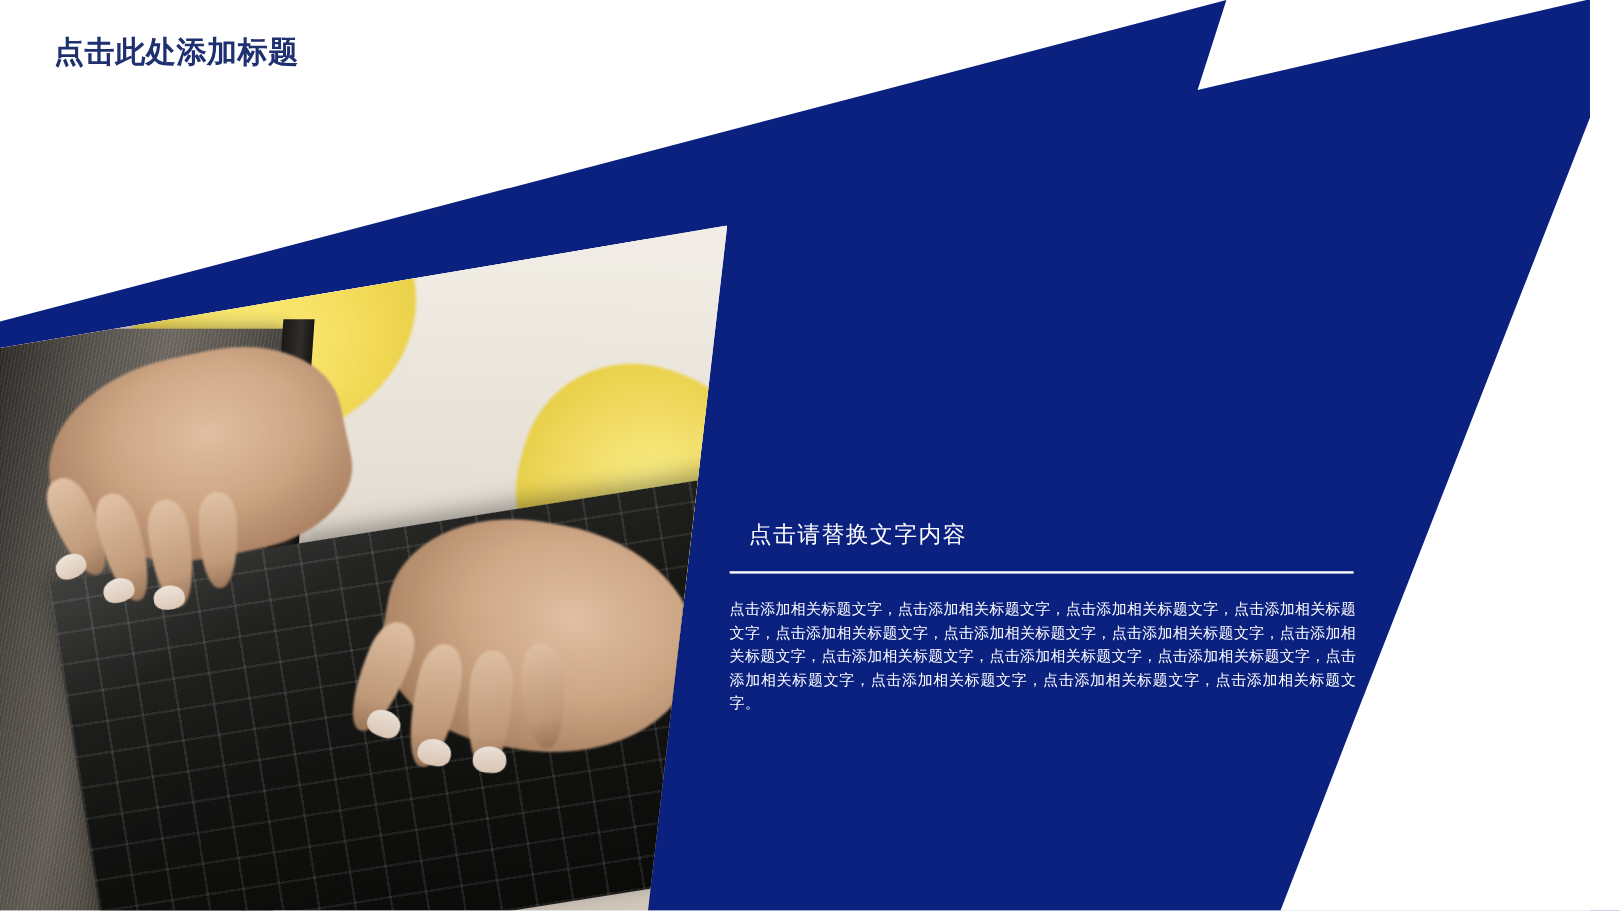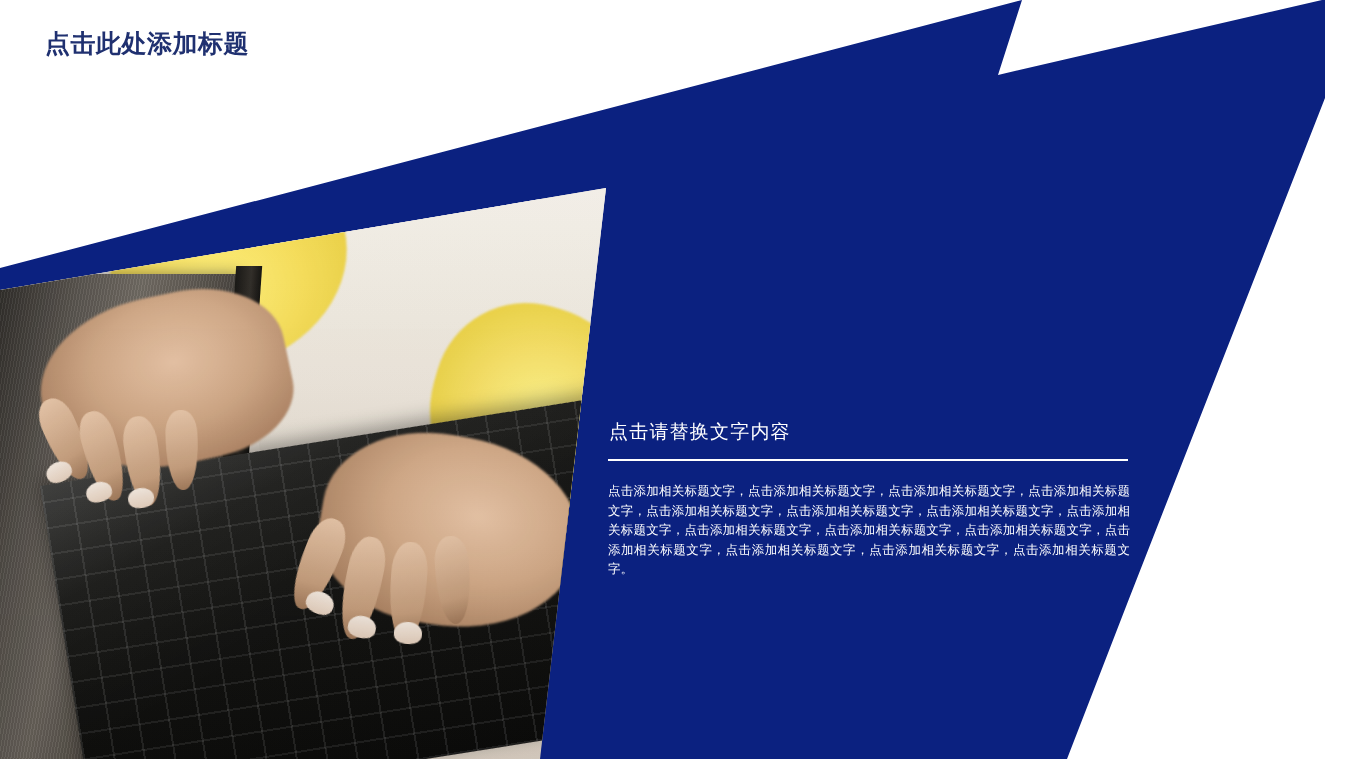--- a/index.html
+++ b/index.html
@@ -144,21 +144,21 @@
   .slide-title{
     position:absolute;left:45px;top:27px;
     font-size:25px;font-weight:700;letter-spacing:.5px;
     color:#1f3070;white-space:nowrap;
   }
   .content-block{
     position:absolute;left:608px;top:418px;width:522px;
   }
   .content-heading{
     font-size:19px;font-weight:400;color:#ffffff;
-    letter-spacing:1.2px;line-height:26px;margin:1px;
+    letter-spacing:1.2px;line-height:26px;margin:16px;
   }
   .rule{
     width:520px;height:2px;background:#ffffff;margin-top:14px;
   }
   .content-body{
     margin-top:21px;
     font-size:12.5px;line-height:19.5px;color:#ffffff;
     text-align:justify;letter-spacing:.1px;
   }
 </style>

